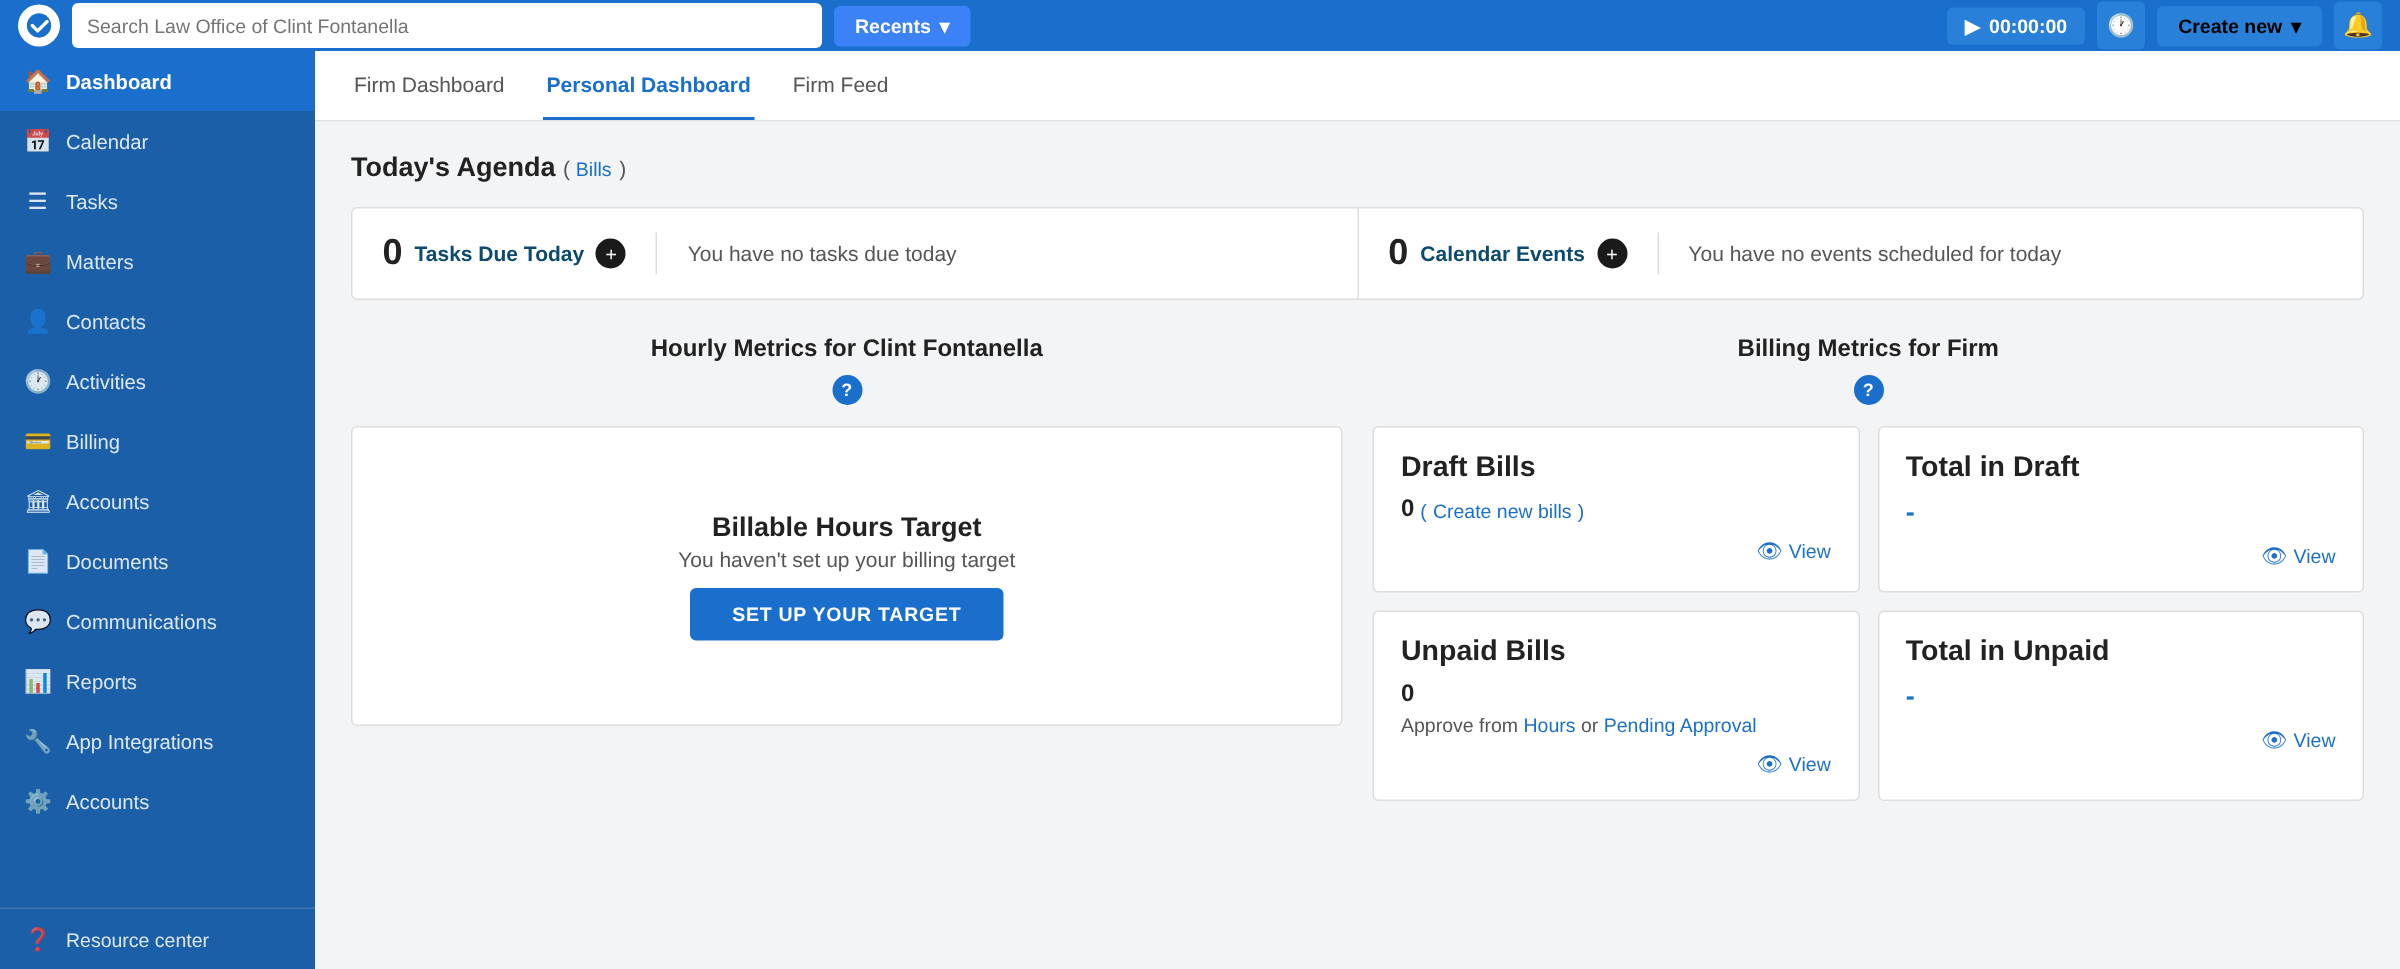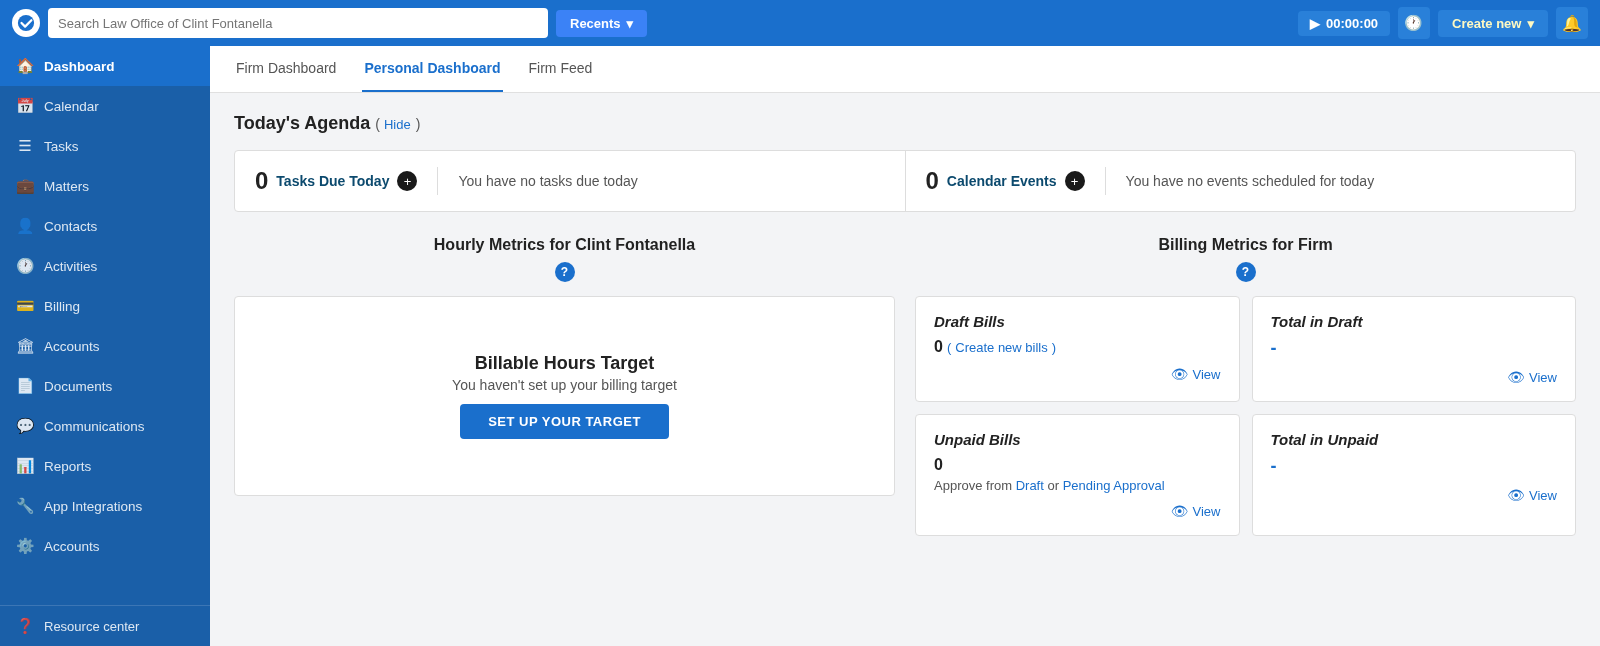--- a/index.html
+++ b/index.html
@@ -3,21 +3,21 @@
   <meta charset="utf-8">
   <style>
     * { box-sizing: border-box; margin: 0; padding: 0; }
     body { font-family: -apple-system, BlinkMacSystemFont, 'Segoe UI', sans-serif; background: #f3f4f6; display: flex; flex-direction: column; height: 646px; overflow: hidden; }
 
     
     .topnav {
       background: #1a6fcc;
       display: flex;
       align-items: center;
-      height: 46px;
+      height: 34px;
       padding: 0 12px;
       gap: 8px;
       flex-shrink: 0;
     }
     .topnav-logo {
       width: 28px; height: 28px;
       background: white;
       border-radius: 50%;
       display: flex; align-items: center; justify-content: center;
       flex-shrink: 0;
@@ -64,21 +64,21 @@
       border: none;
       color: white;
       width: 32px; height: 32px;
       border-radius: 4px;
       display: flex; align-items: center; justify-content: center;
       cursor: pointer; font-size: 15px;
     }
     .topnav-create {
       background: #2980d9;
       border: none;
-      color: #fef9c3;
+      color: #000000;
       font-size: 13px;
       font-weight: 600;
       padding: 6px 14px;
       border-radius: 4px;
       cursor: pointer;
       display: flex; align-items: center; gap: 6px;
     }
     .topnav-bell {
       background: #2980d9;
       border: none;
@@ -241,25 +241,24 @@
       gap: 12px;
     }
     .billing-card {
       background: white;
       border: 1px solid #ddd;
       border-radius: 4px;
       padding: 16px 18px;
       position: relative;
     }
     .billing-card-title {
-      font-size: 15px;
+      font-size: 19px;
       font-weight: 700;
       color: #222;
       margin-bottom: 8px;
-      font-style: italic;
     }
     .billing-card-count {
       font-size: 16px;
       font-weight: 700;
       color: #222;
       display: flex; align-items: center; gap: 4px;
     }
     .billing-card-count span.link {
       font-size: 13px;
       color: #1a6fcc;
@@ -444,21 +443,21 @@
         <span>Firm Feed</span>
       </div>
     </div>
 
     <div class="content">
 
       <div style="margin-bottom:14px;">
         <div class="section-title">
           <span>Today's Agenda</span>
           <span style="font-size:14px;font-weight:400;color:#555;"> ( </span>
-          <a class="hide-link">Hide</a>
+          <a class="hide-link">Bills</a>
           <span style="font-size:14px;font-weight:400;color:#555;"> )</span>
         </div>
 
         <div class="agenda-full-row">
 
           <div class="agenda-half">
             <div class="count-label-group">
               <span class="zero-badge">0</span>
               <span class="item-label">Tasks Due Today</span>
               <span class="plus-circle">+</span>
@@ -522,21 +521,21 @@
             </div>
 
             <div class="billing-card">
               <div class="billing-card-title">Unpaid Bills</div>
               <div class="billing-card-count">
                 <span>0</span>
               </div>
               <div style="font-size:13px;color:#555;margin-top:4px;">
                 <span>Approve from</span>
                 <span> </span>
-                <a style="color:#1a6fcc;cursor:pointer;text-decoration:none;">Draft</a>
+                <a style="color:#1a6fcc;cursor:pointer;text-decoration:none;">Hours</a>
                 <span> </span>
                 <span>or</span>
                 <span> </span>
                 <a style="color:#1a6fcc;cursor:pointer;text-decoration:none;">Pending Approval</a>
               </div>
               <div class="billing-view-link">
                 <span class="eye-icon">👁</span>
                 <span>View</span>
               </div>
             </div>

